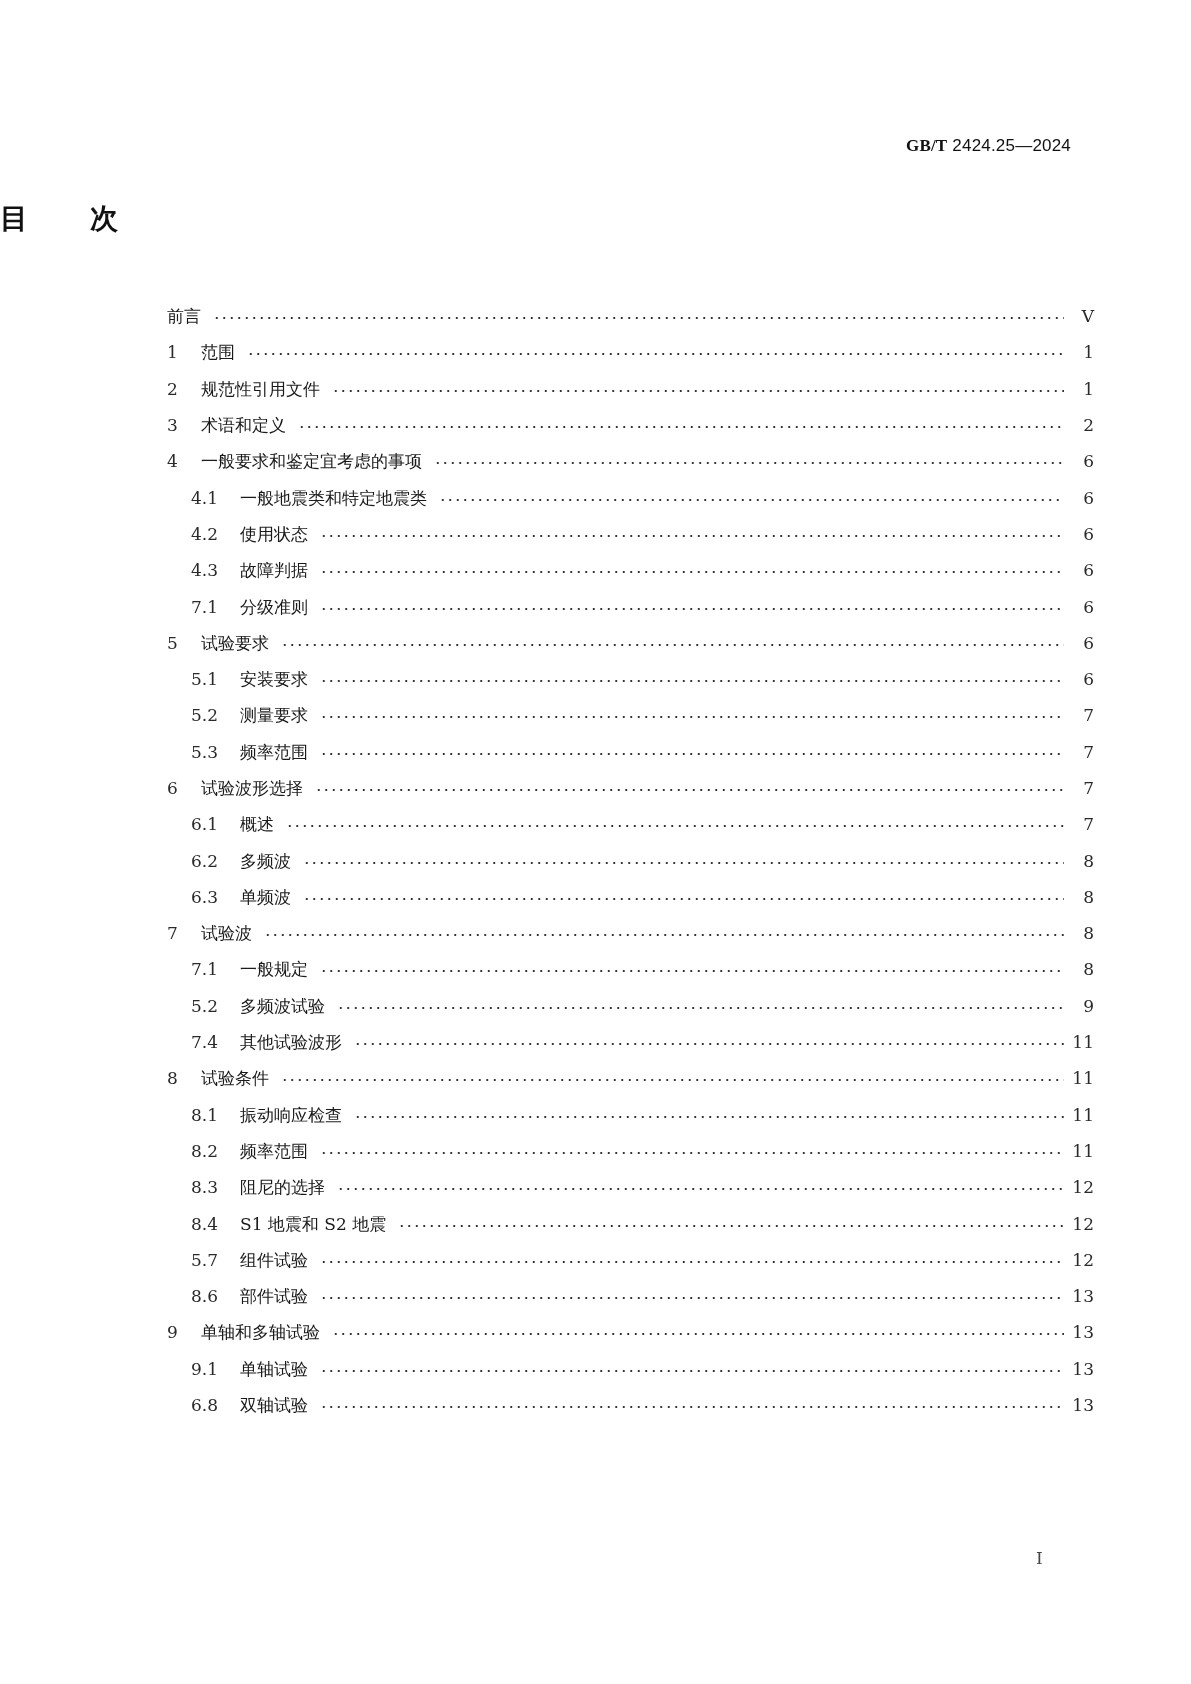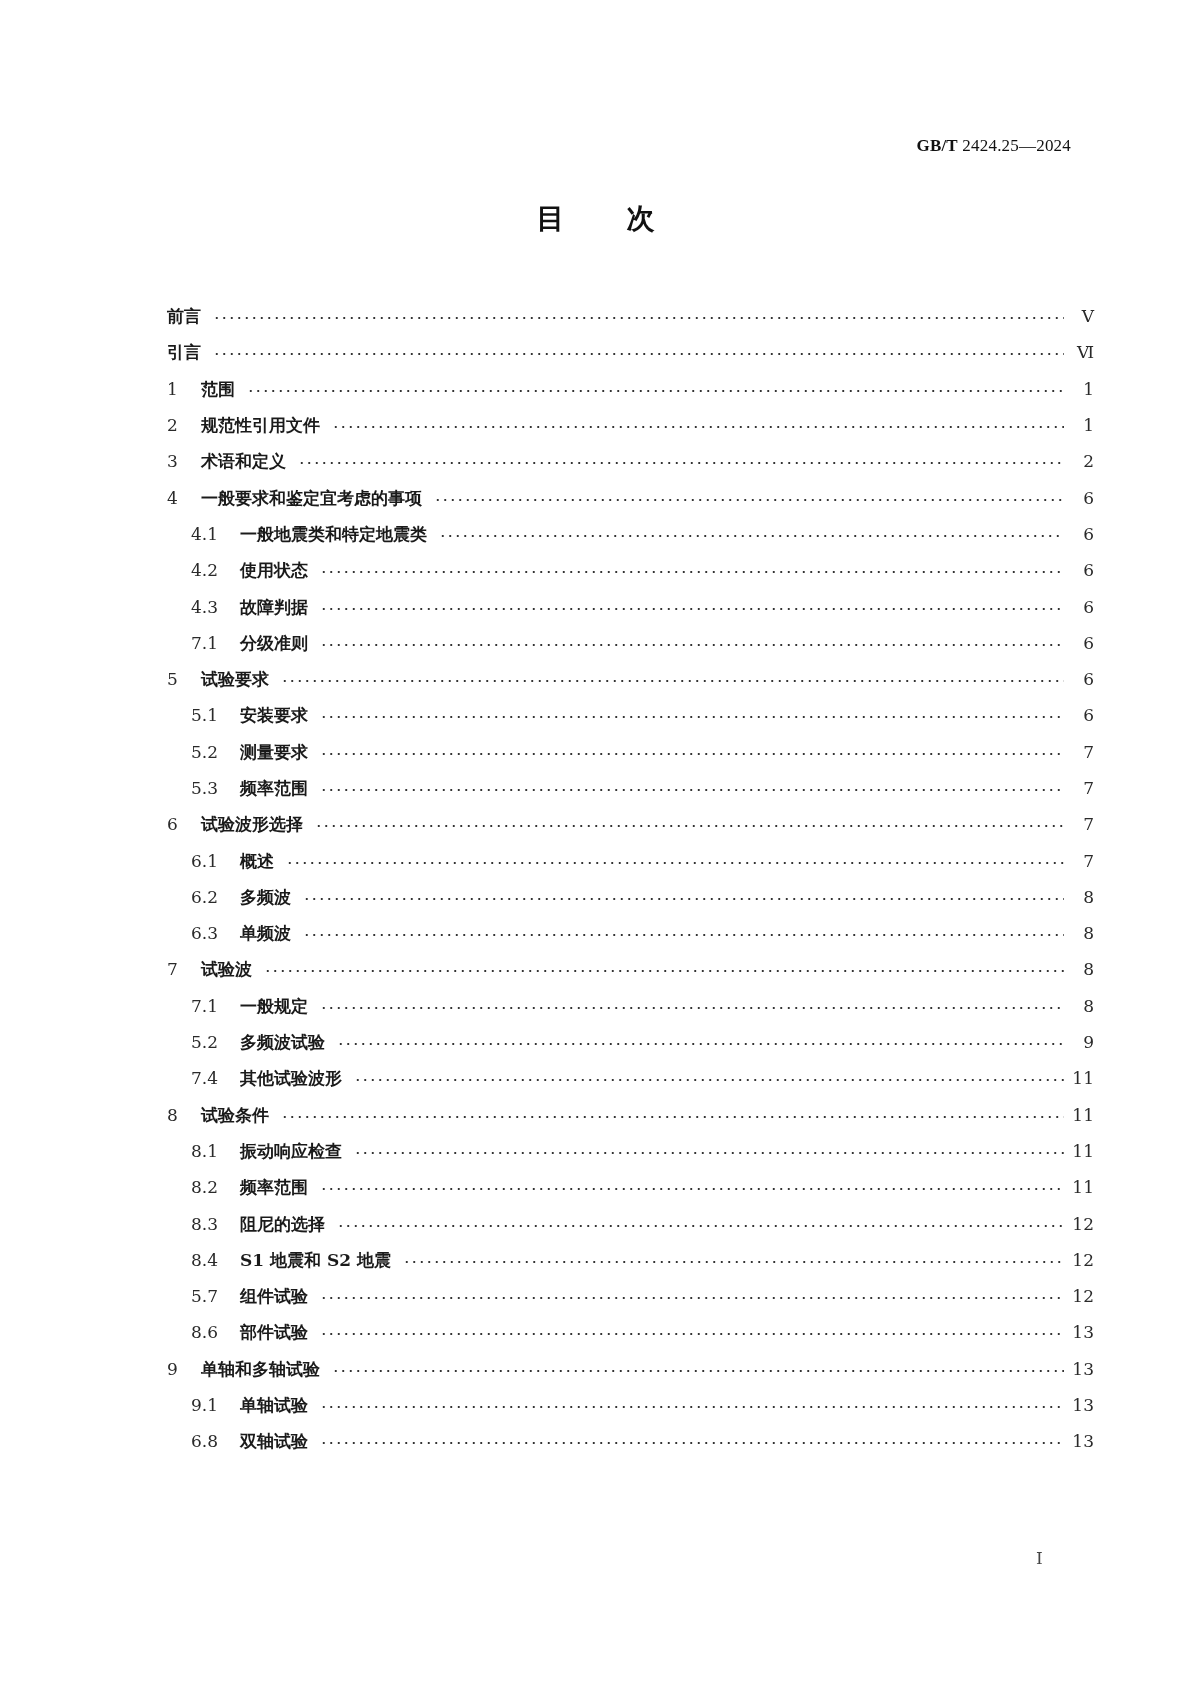--- a/index.html
+++ b/index.html
@@ -21,28 +21,27 @@
       right: 120px;
       font-size: 17px;
       letter-spacing: 0.2px;
       color: #111;
     }
     .std-code .prefix {
       font-family: "Liberation Serif", "DejaVu Serif", serif;
       font-weight: bold;
     }
     .std-code .num {
-      font-family: Liberation Serif, serif;
+      font-family: Liberation Sans, sans-serif;
     }
     .toc-title {
       position: absolute;
       top: 200px;
       left: 0;
       width: 1191px;
-      text-align: center;
       font-family: Liberation Serif, serif;
       font-size: 28px;
       font-weight: bold;
       color: #111;
       letter-spacing: 0;
     }
     .toc-title span.gap {
       display: inline-block;
       width: 62px;
     }
@@ -71,21 +70,20 @@
       flex: 0 0 auto;
       color: #2a2a2a;
     }
     .toc-row.level-2 .num {
       width: 49px;
     }
     .toc-row .title {
       flex: 0 0 auto;
       padding-right: 12px;
       color: #1a1a1a;
-      font-weight: bold;
     }
     .toc-row .leader {
       flex: 1 1 auto;
       overflow: hidden;
       height: 20px;
       position: relative;
     }
     .toc-row .leader::before {
       content: "";
       position: absolute;
@@ -121,25 +119,20 @@
 <div class="toc-title">
   <span>目</span><span class="gap"></span><span>次</span>
 </div>
 
 <div class="toc" id="toc">
     <div class="toc-row no-num">
       <span class="title">前言</span>
       <span class="leader"></span>
       <span class="page">Ⅴ</span>
     </div>
-    <div class="toc-row no-num">
-      <span class="title">引言</span>
-      <span class="leader"></span>
-      <span class="page">Ⅵ</span>
-    </div>
     <div class="toc-row">
       <span class="num">1</span>
       <span class="title">范围</span>
       <span class="leader"></span>
       <span class="page">1</span>
     </div>
     <div class="toc-row">
       <span class="num">2</span>
       <span class="title">规范性引用文件</span>
       <span class="leader"></span>

